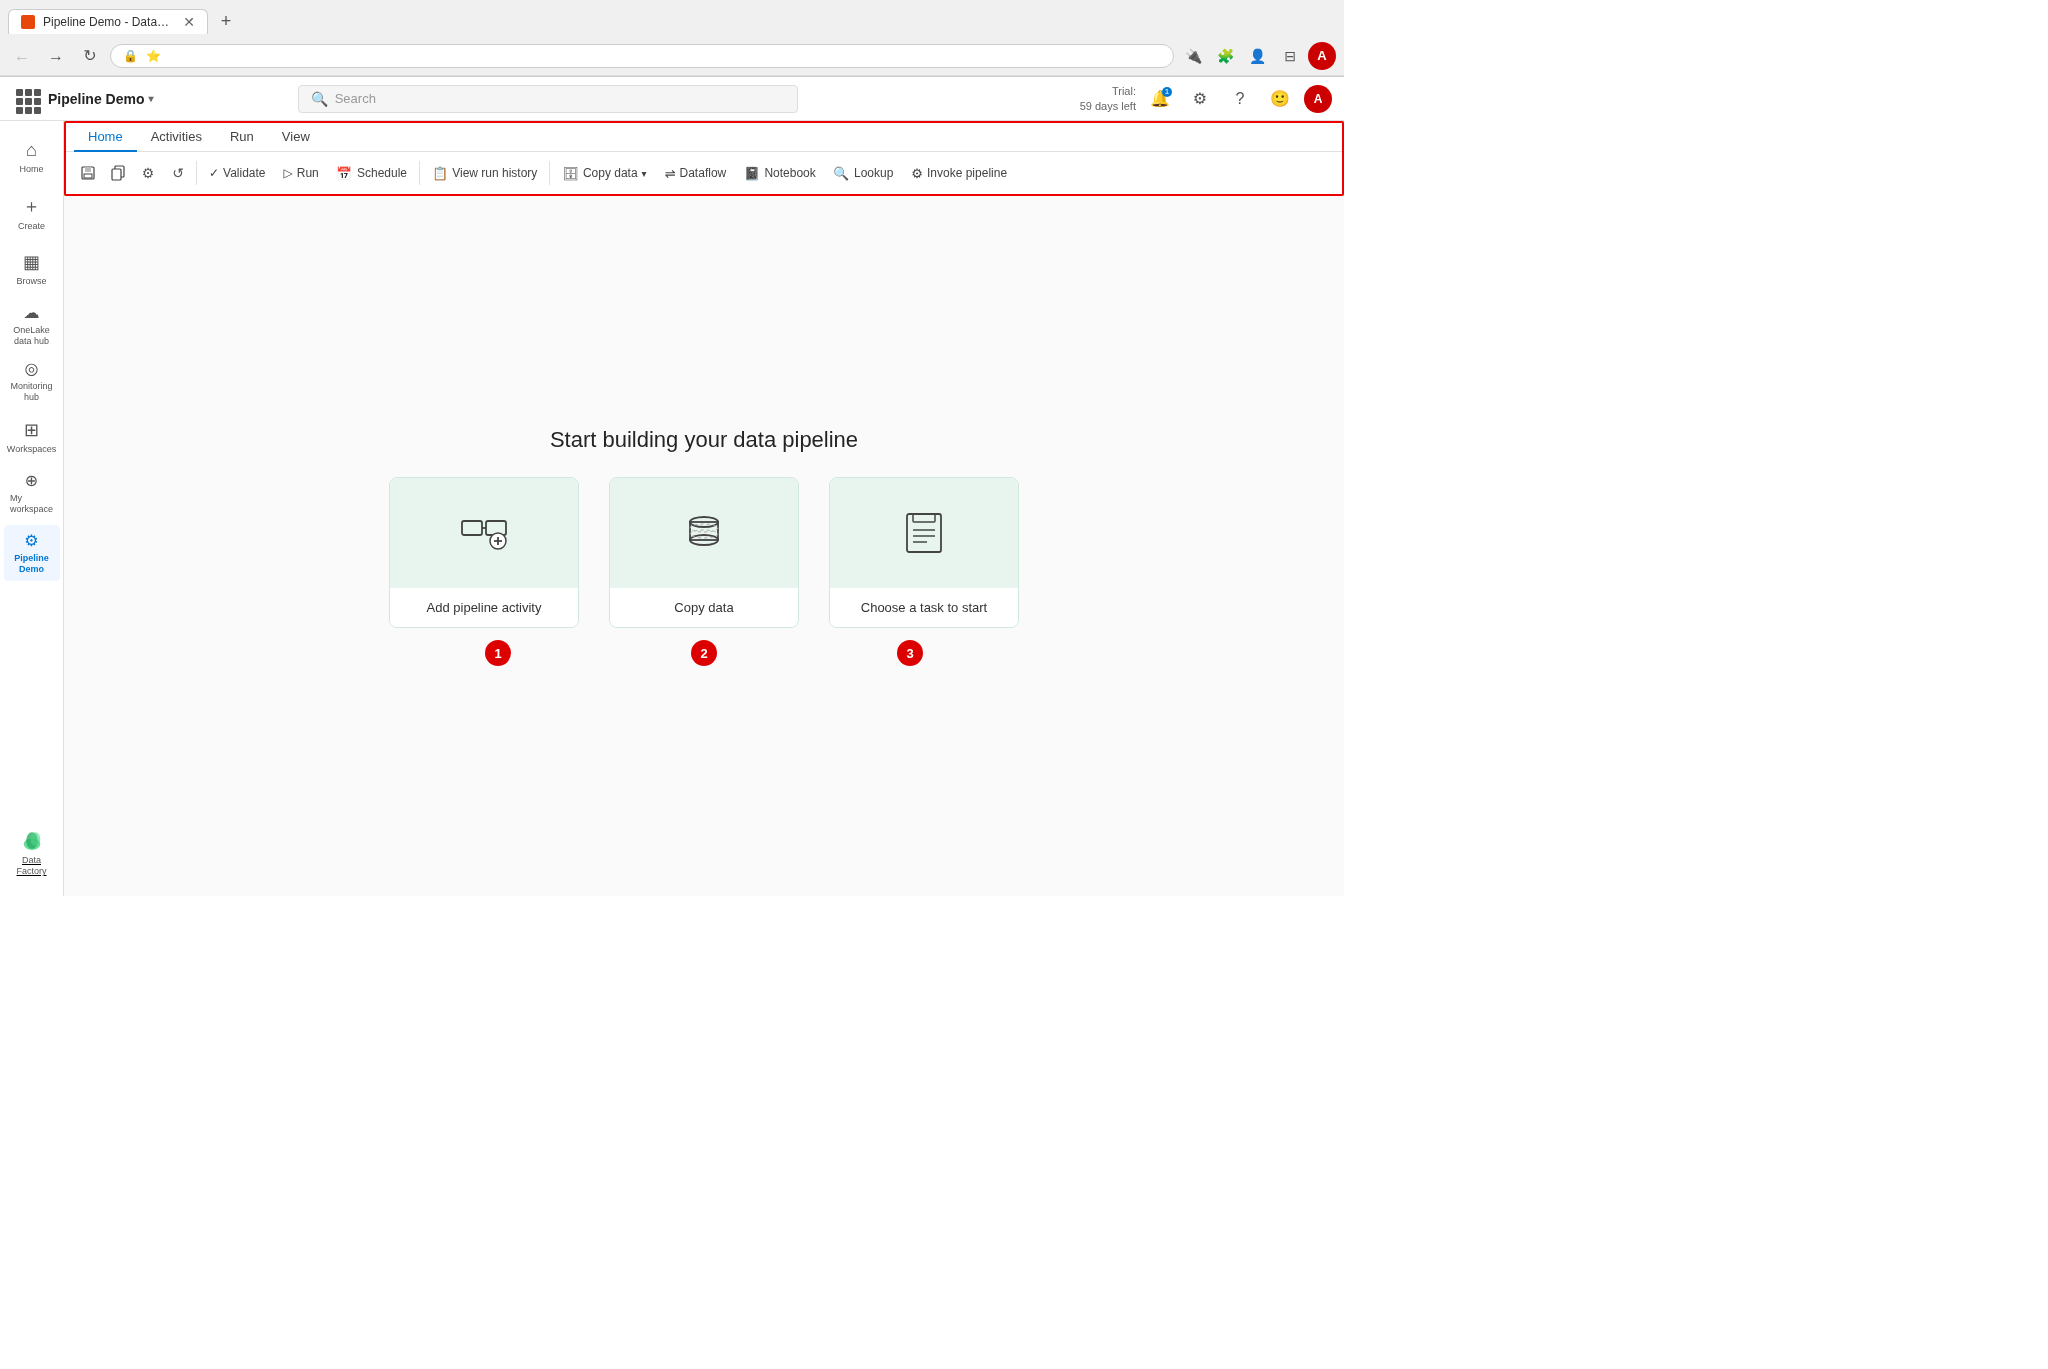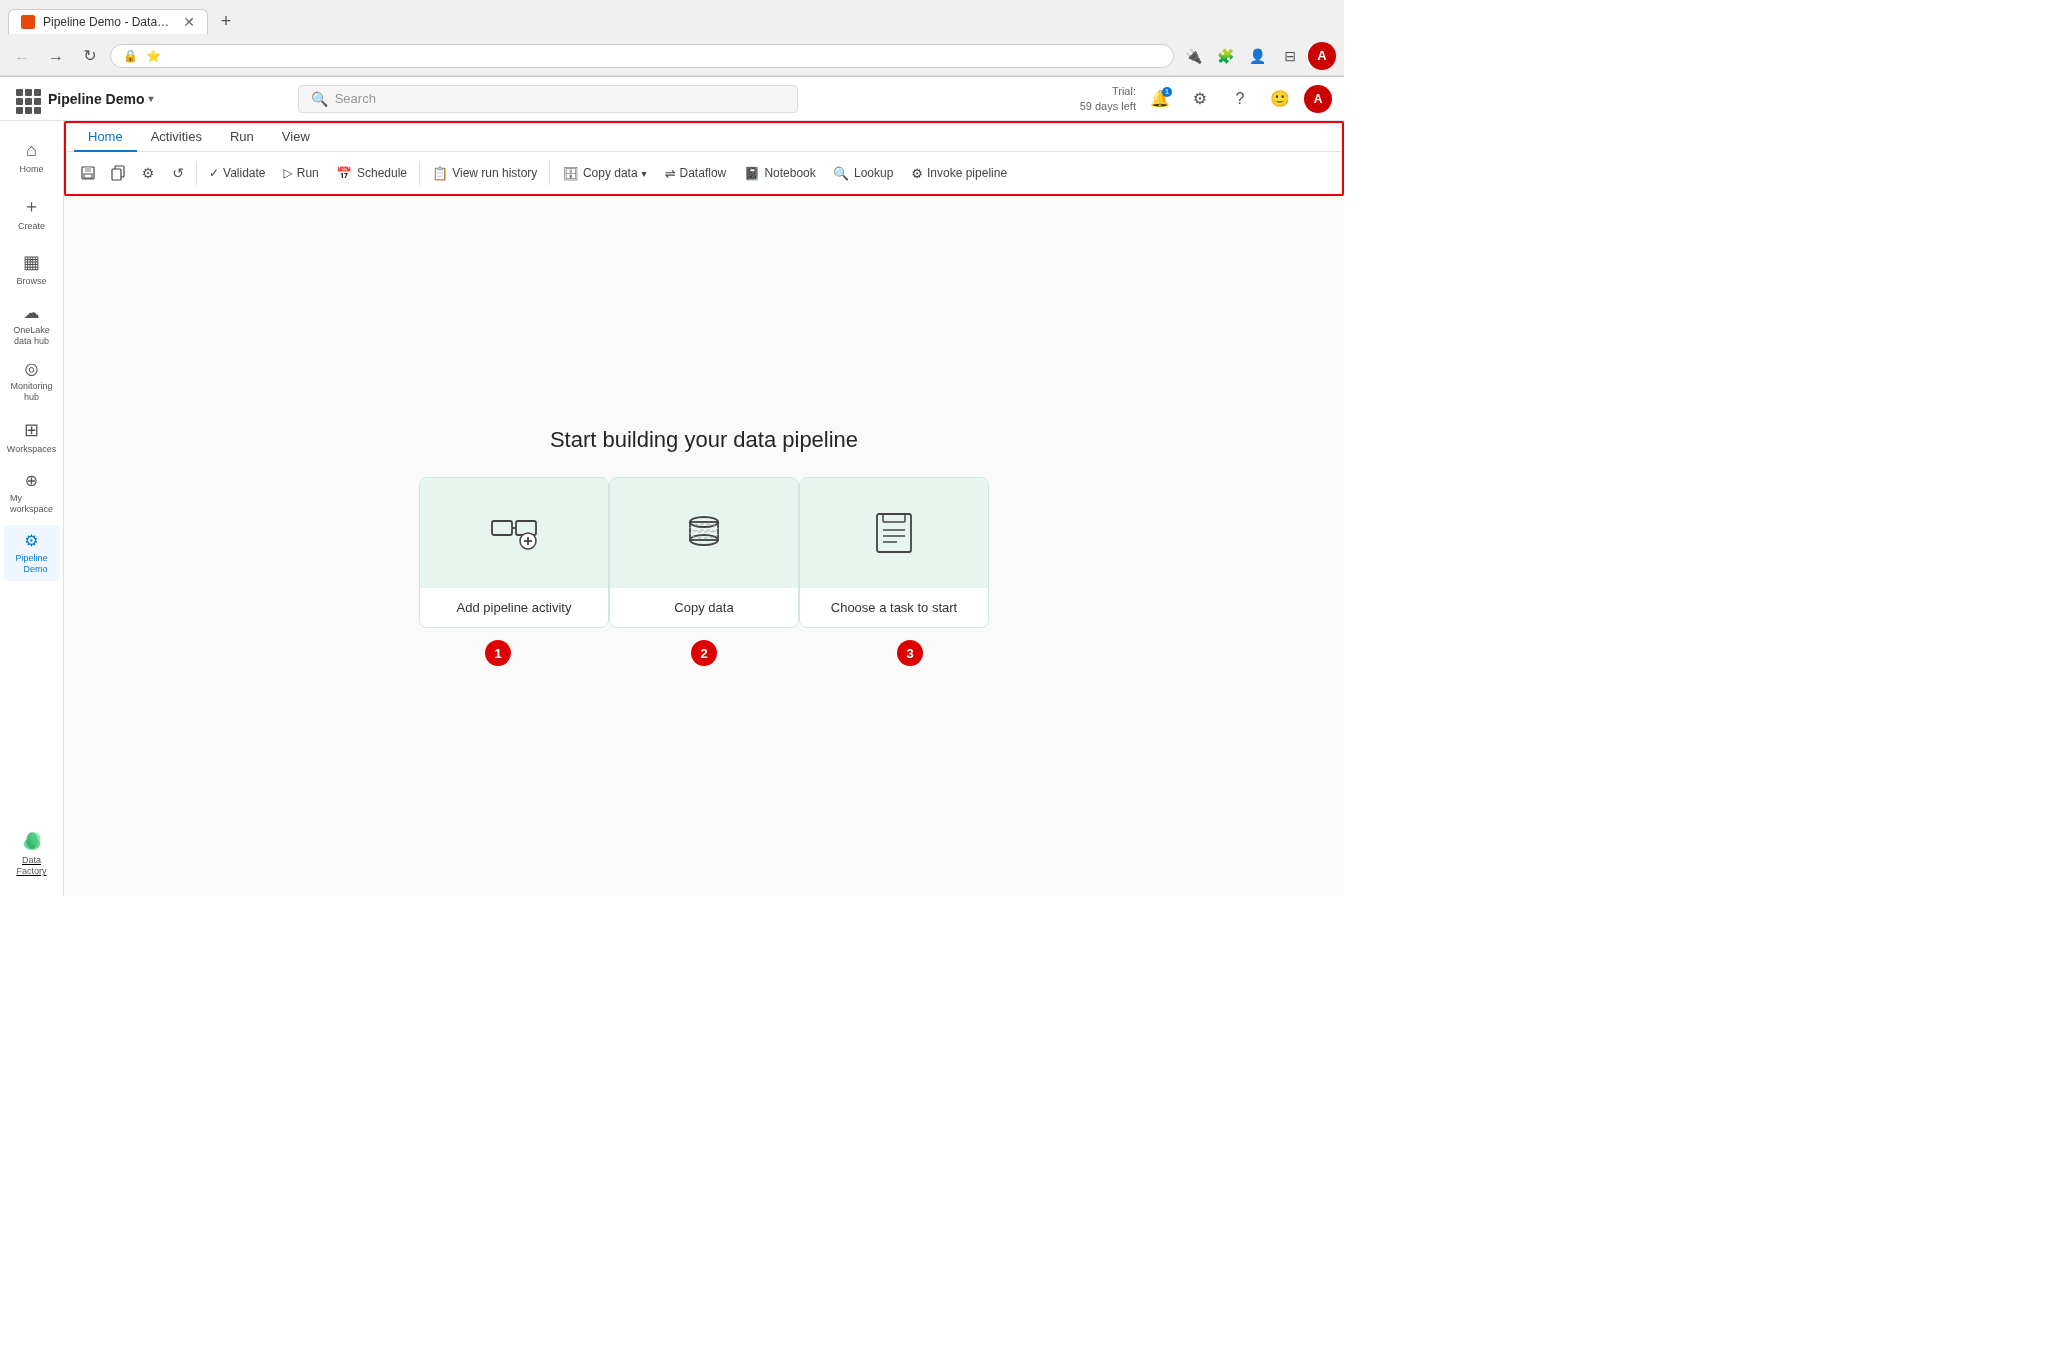--- a/index.html
+++ b/index.html
@@ -63,21 +63,21 @@
     .ribbon-tab { padding: 6px 14px; font-size: 13px; color: #444; cursor: pointer; border-bottom: 2px solid transparent; margin-bottom: -1px; }
     .ribbon-tab.active { color: #0078d4; border-bottom: 2px solid #0078d4; font-weight: 500; }
     .ribbon-toolbar { display: flex; align-items: center; padding: 4px 8px; gap: 2px; background: #fff; min-height: 42px; }
     .toolbar-btn { display: flex; align-items: center; gap: 4px; padding: 4px 8px; border-radius: 4px; cursor: pointer; font-size: 12px; color: #444; white-space: nowrap; }
     .toolbar-divider { width: 1px; height: 24px; background: #e0e0e0; margin: 0 2px; }
     .toolbar-icon-only { width: 28px; height: 28px; display: flex; align-items: center; justify-content: center; border-radius: 4px; cursor: pointer; color: #555; font-size: 14px; }
 
     
     .canvas-area { flex: 1; display: flex; flex-direction: column; align-items: center; justify-content: center; background: #fafafa; gap: 24px; }
     .canvas-title { font-size: 22px; font-weight: 400; color: #242424; }
-    .action-cards { display: flex; gap: 0; }
+    .action-cards { display: flex; gap: 30px; }
     .action-card { width: 190px; background: #f0f9f5; border: 1px solid #d0e8e0; border-radius: 8px; display: flex; flex-direction: column; align-items: center; padding: 0; overflow: hidden; cursor: pointer; }
     .card-icon-area { width: 100%; height: 110px; display: flex; align-items: center; justify-content: center; background: #e8f5ef; }
     .card-label { padding: 12px 8px; font-size: 13px; color: #333; text-align: center; background: #fff; width: 100%; }
     .numbered-badge { width: 26px; height: 26px; background: #d00; border-radius: 50%; color: #fff; font-size: 13px; font-weight: bold; display: flex; align-items: center; justify-content: center; }
   </style>
 </head>
 <body>
 
 <div class="browser-chrome">
 
@@ -176,21 +176,21 @@
         <span class="sidebar-label">Workspaces</span>
       </div>
       <div class="sidebar-item">
         <span class="sidebar-icon" style="font-size:16px;">⊕</span>
         <span class="sidebar-label" style="white-space:pre-line; text-align:left;">My
 workspace</span>
       </div>
 
       <div class="sidebar-item active" style="margin-top: 4px;">
         <span class="sidebar-icon" style="font-size:16px;">⚙</span>
-        <span class="sidebar-label" style="white-space:pre-line; text-align:right; color:#0078d4;">Pipeline
+        <span class="sidebar-label" style="white-space:pre-line; text-align:center; color:#0078d4;font-weight:bold;">Pipeline
 Demo</span>
       </div>
 
       <div class="sidebar-bottom" style="margin-top: auto; padding-bottom: 8px;">
         <div class="sidebar-item" style="flex-direction:column;">
 
           <svg width="28" height="28" viewBox="0 0 28 28">
             <ellipse cx="14" cy="18" rx="10" ry="7" fill="#2ecc71" opacity="0.7"></ellipse>
             <ellipse cx="14" cy="14" rx="7" ry="10" fill="#27ae60" opacity="0.8"></ellipse>
             <ellipse cx="18" cy="12" rx="6" ry="8" fill="#52d68a" opacity="0.6"></ellipse>

